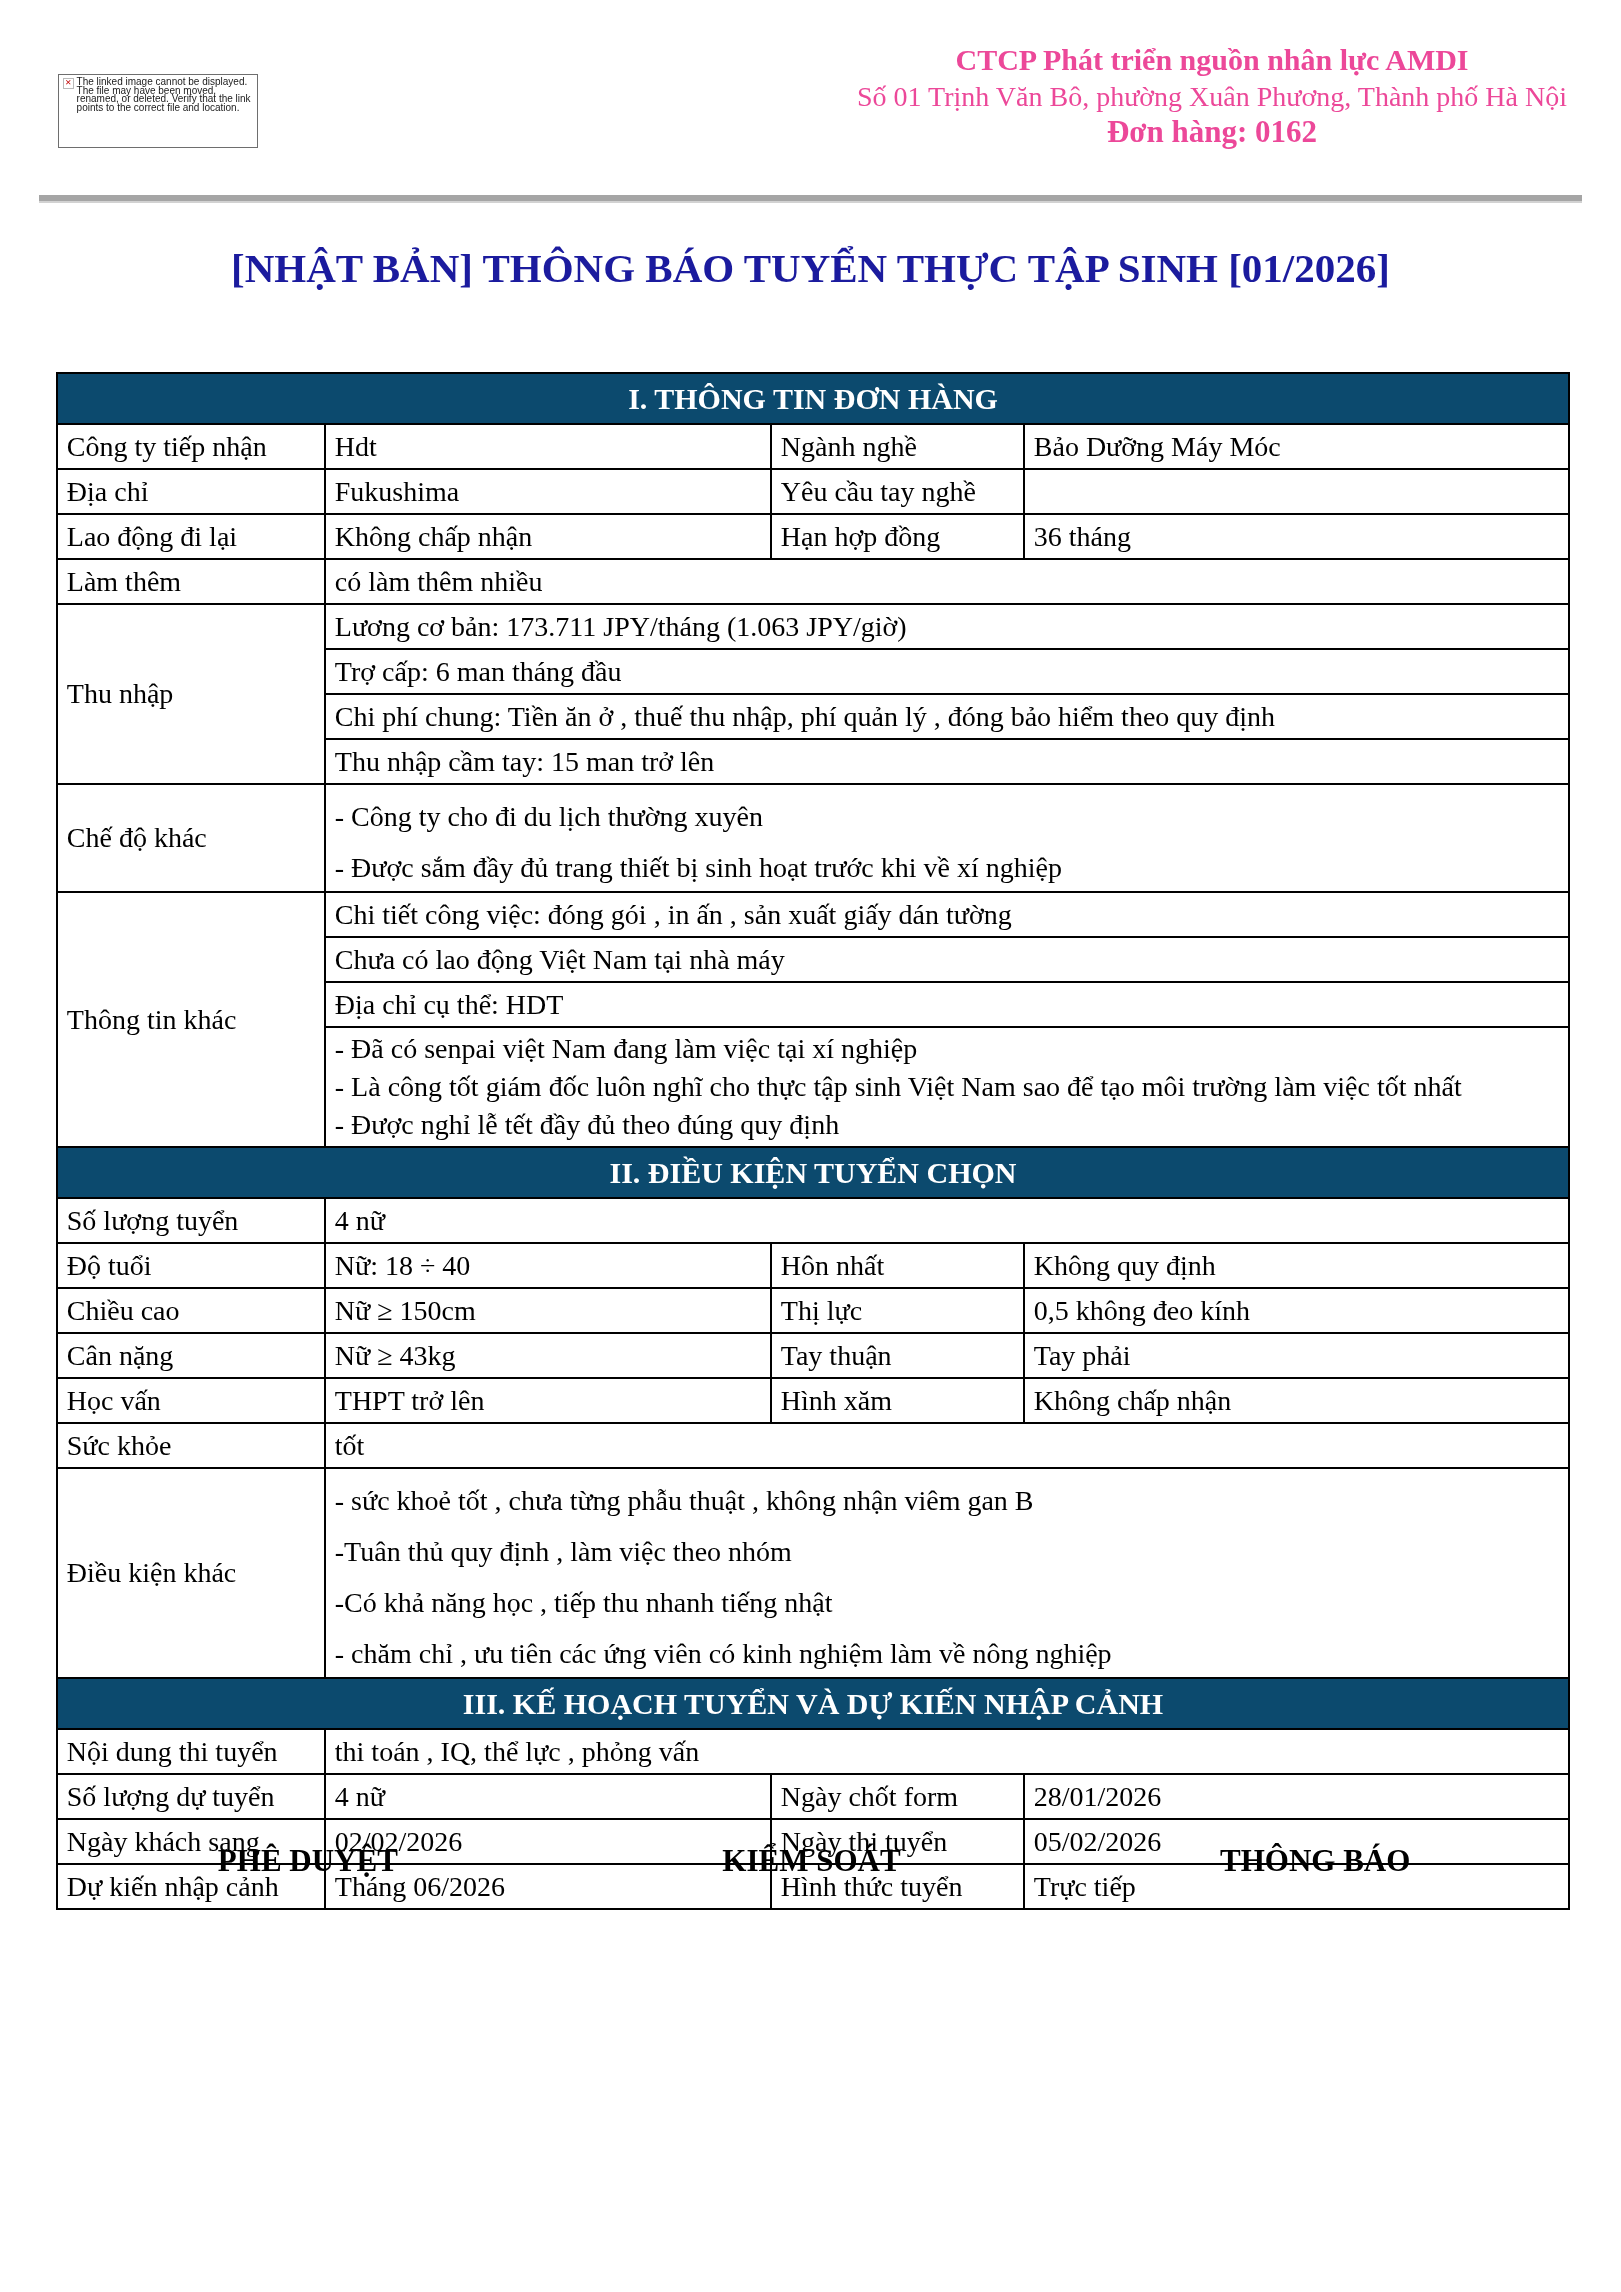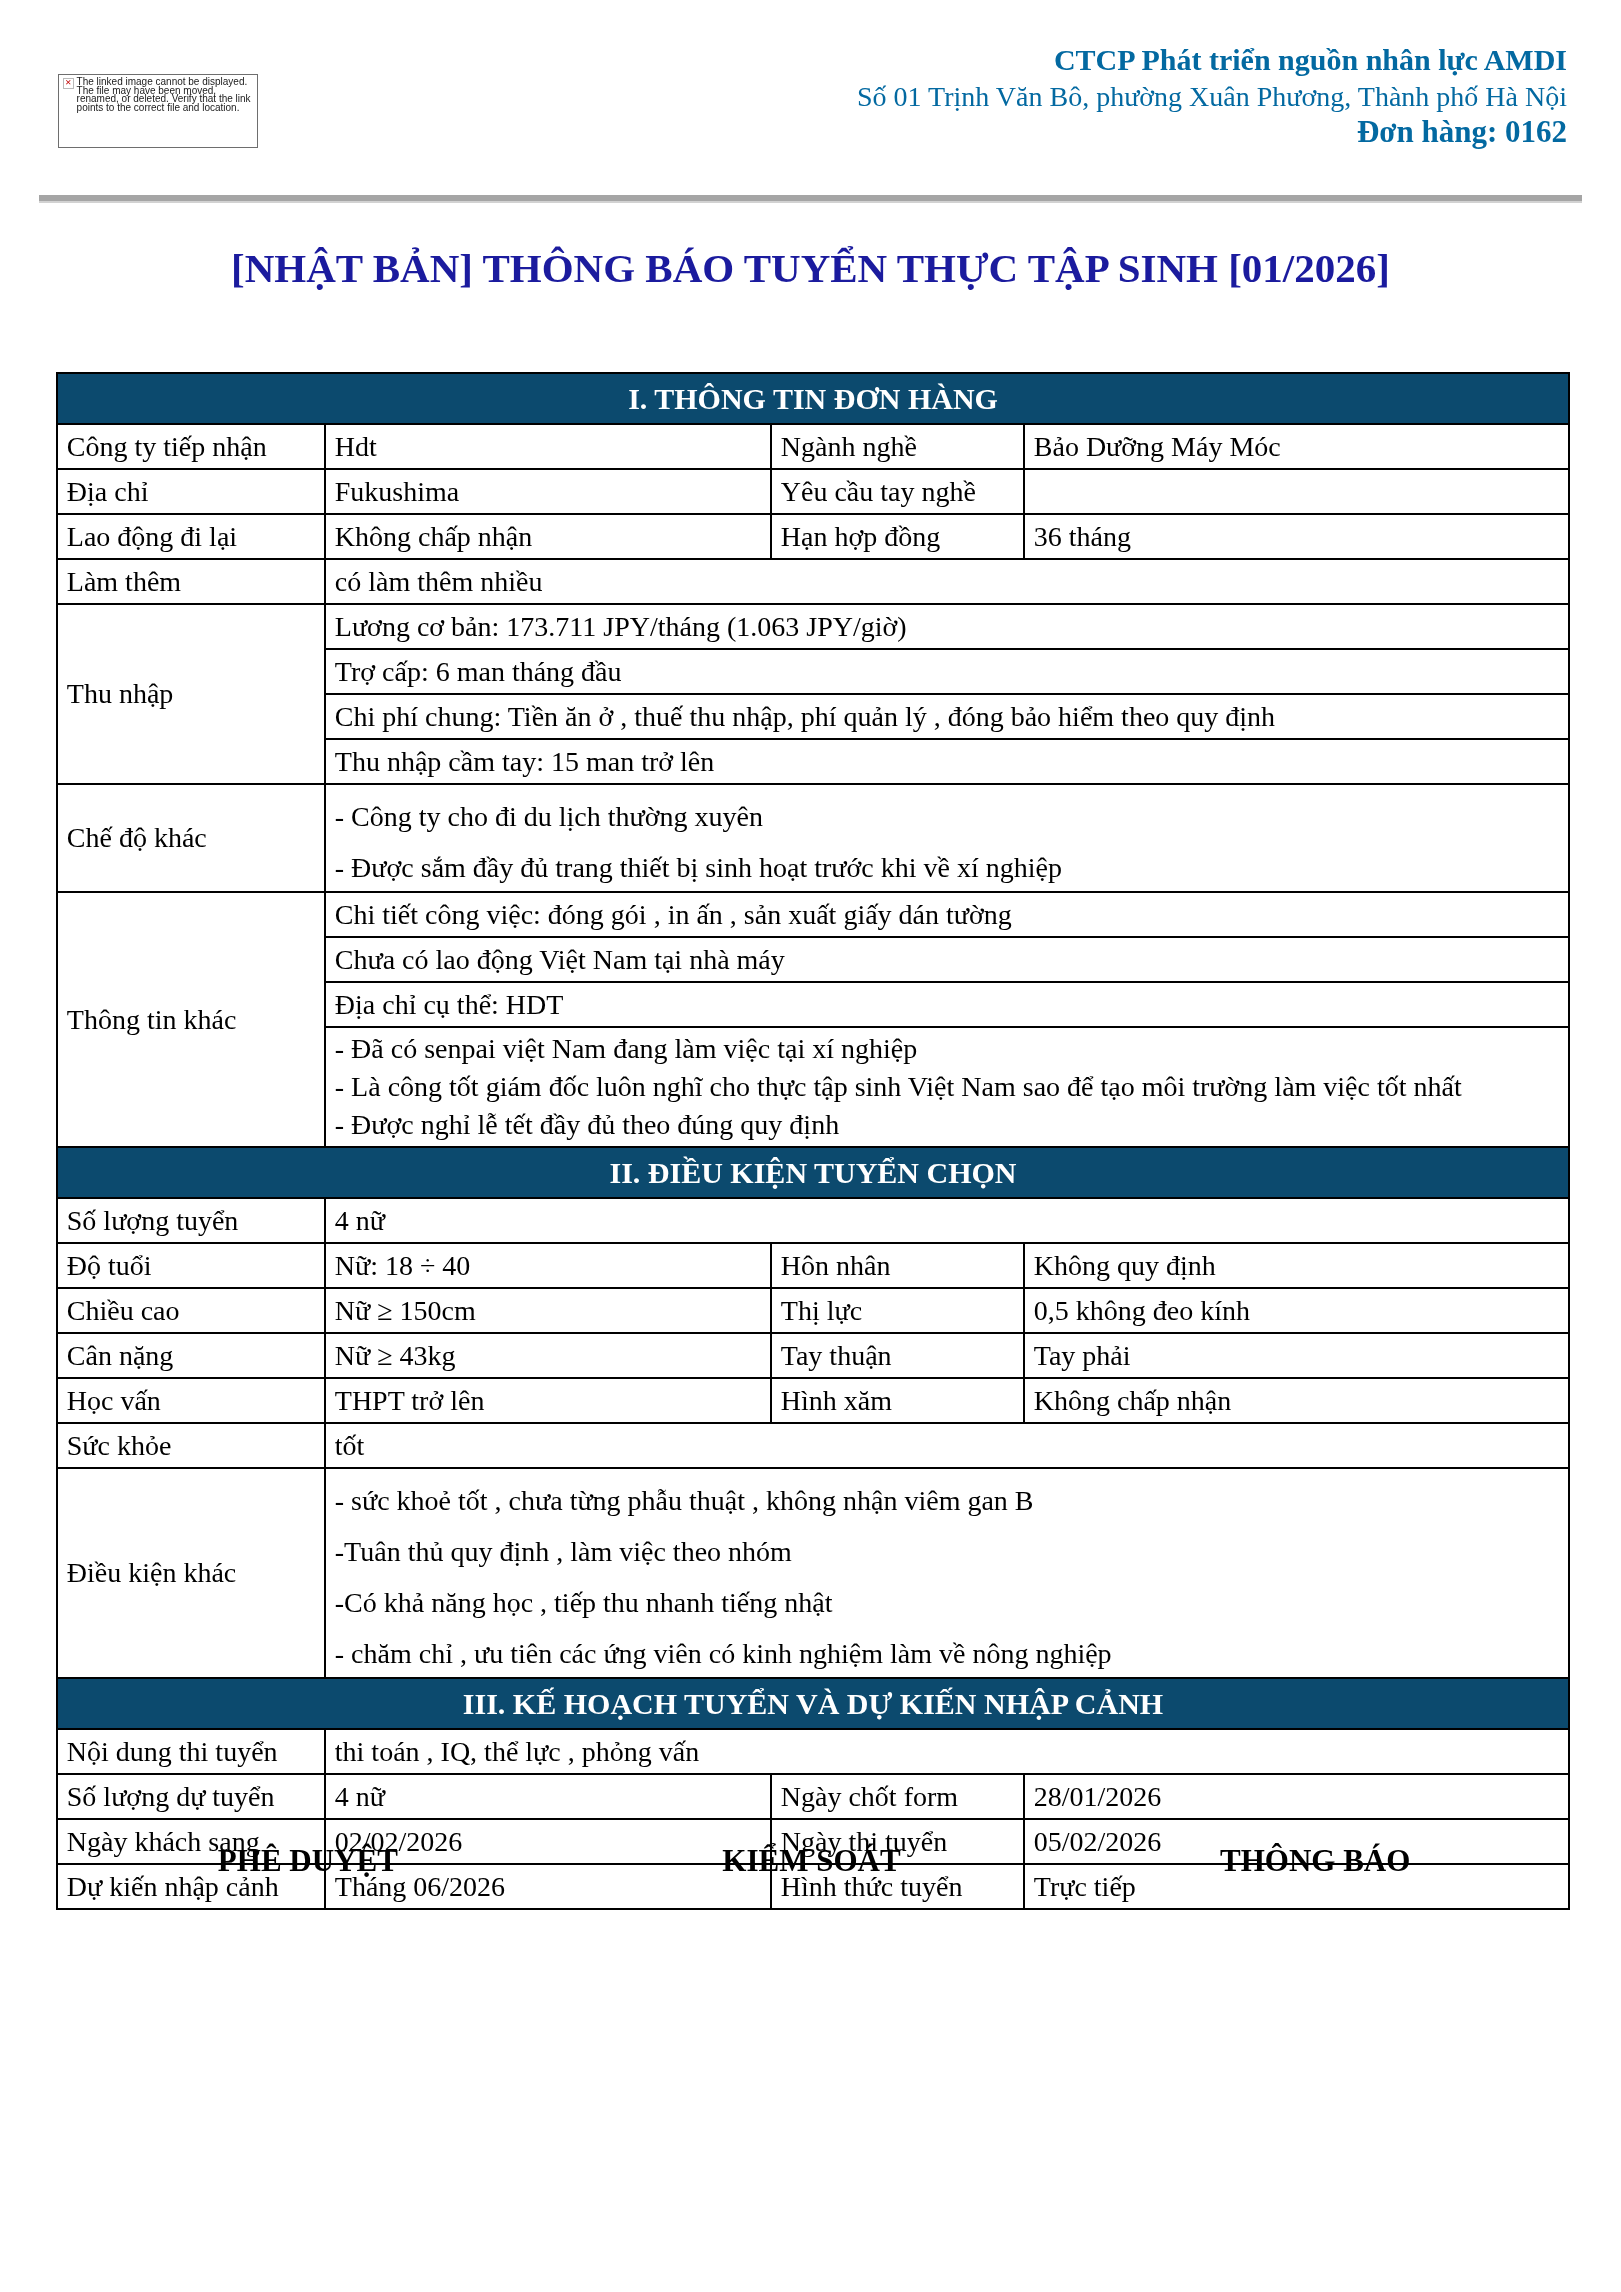--- a/index.html
+++ b/index.html
@@ -24,21 +24,21 @@
     flex:0 0 auto;width:8.8px;height:8.8px;border:1px solid #b9b9b9;
     color:#c00000;font-size:7.8px;line-height:7.8px;text-align:center;
     font-family:"Liberation Sans",sans-serif;
   }
   .ph-text{
     font-family:"Liberation Sans",sans-serif;
     font-size:10px;line-height:8.8px;color:#1a1a1a;
   }
 
   
-  .org{position:absolute;top:41px;right:54px;text-align:right;color:#0369a1;}
+  .org{position:absolute;top:41px;right:54px;text-align:center;color:#ec4899;}
   .org-name{font-size:30px;font-weight:bold;line-height:38px;}
   .org-address{font-size:28px;line-height:36px;}
   .org-order{font-size:31px;font-weight:bold;line-height:34px;}
 
   
   .rule{
     position:absolute;top:195px;left:39px;width:1543px;height:5.9px;
     background:#a5a5a5;border-bottom:2px solid #d2d2d2;
   }
 
@@ -167,21 +167,21 @@
     <tr class="band">
       <td colspan="4">II. ĐIỀU KIỆN TUYỂN CHỌN</td>
     </tr>
     <tr class="r">
       <td>Số lượng tuyển</td>
       <td colspan="3">4 nữ</td>
     </tr>
     <tr class="r">
       <td>Độ tuổi</td>
       <td>Nữ: 18 ÷ 40</td>
-      <td>Hôn nhân</td>
+      <td>Hôn nhất</td>
       <td>Không quy định</td>
     </tr>
     <tr class="r">
       <td>Chiều cao</td>
       <td>Nữ ≥ 150cm</td>
       <td>Thị lực</td>
       <td>0,5 không đeo kính</td>
     </tr>
     <tr class="r">
       <td>Cân nặng</td>

